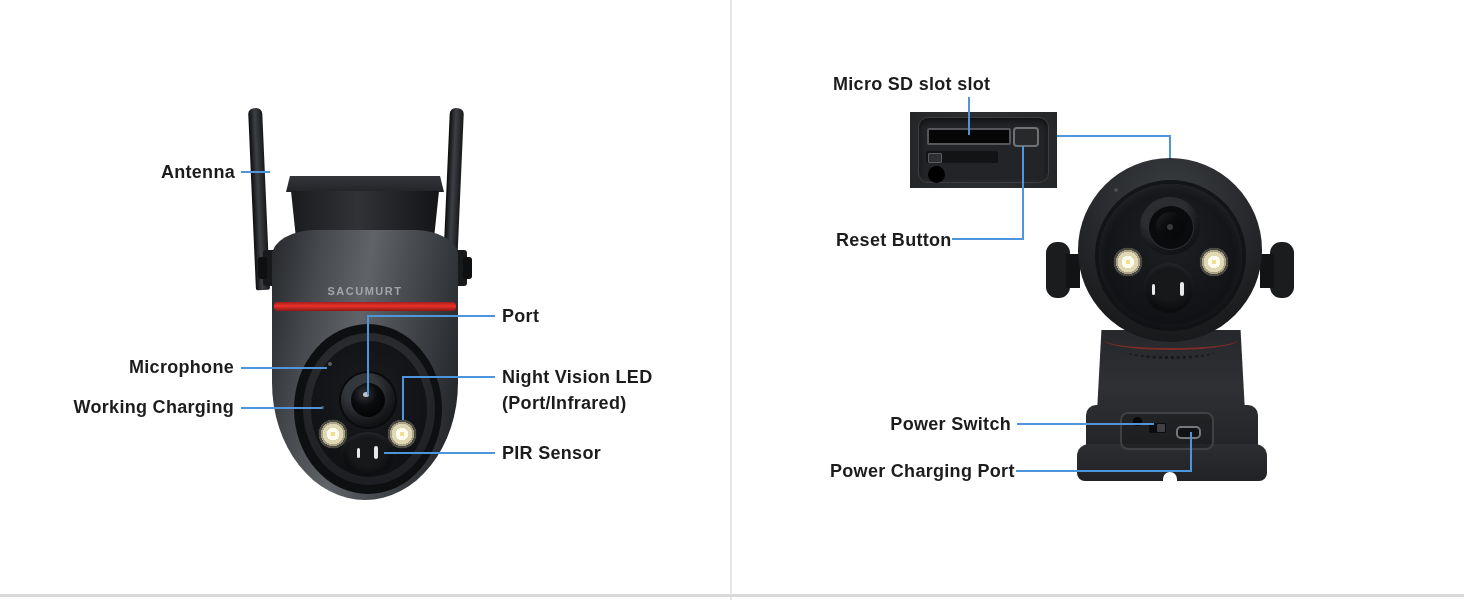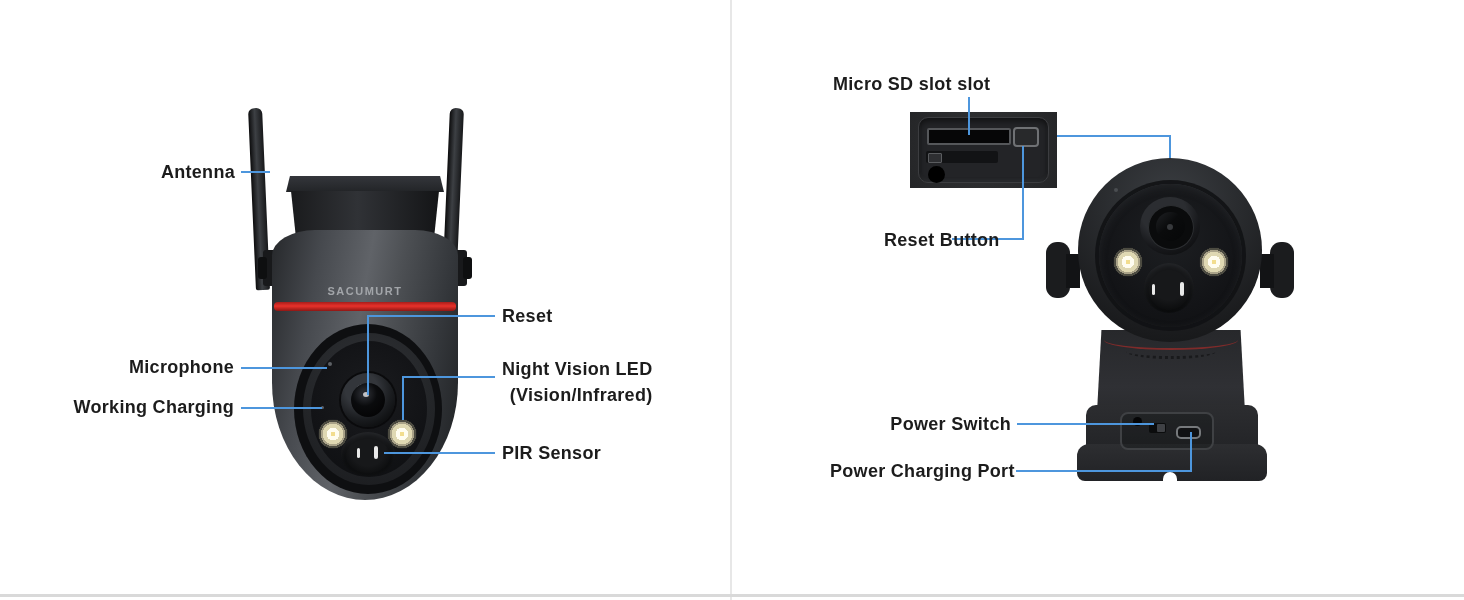--- a/index.html
+++ b/index.html
@@ -224,24 +224,24 @@
     <div class="line" style="left:241px;top:407px;width:81px;height:2px;"></div>
     <div class="line" style="left:368px;top:315px;width:127px;height:2px;"></div>
     <div class="line" style="left:367px;top:315px;width:2px;height:80px;"></div>
     <div class="line" style="left:403px;top:376px;width:92px;height:2px;"></div>
     <div class="line" style="left:402px;top:376px;width:2px;height:44px;"></div>
     <div class="line" style="left:384px;top:452px;width:111px;height:2px;"></div>
 
     <div class="lbl r" style="left:80px;top:159px;width:155px;">Antenna</div>
     <div class="lbl r" style="left:60px;top:354px;width:174px;">Microphone</div>
     <div class="lbl r" style="left:40px;top:394px;width:194px;">Working Charging</div>
-    <div class="lbl" style="left:502px;top:303px;">Reset</div>
-    <div class="lbl" style="left:502px;top:356px;text-align:right;">
+    <div class="lbl" style="left:502px;top:303px;">Port</div>
+    <div class="lbl" style="left:502px;top:364px;">
       <div>Night Vision LED</div>
-      <div>(Vision/Infrared)</div>
+      <div>(Port/Infrared)</div>
     </div>
     <div class="lbl" style="left:502px;top:440px;">PIR Sensor</div>
   </div>
 
   <div>
 
     <div class="inset">
       <div class="inset-recess"></div>
       <div class="sd-slot"></div>
       <div class="reset-btn"></div>
@@ -287,20 +287,20 @@
     <div class="line" style="left:968px;top:97px;width:2px;height:38px;"></div>
     <div class="line" style="left:1057px;top:135px;width:114px;height:2px;"></div>
     <div class="line" style="left:1169px;top:135px;width:2px;height:23px;"></div>
     <div class="line" style="left:1022px;top:146px;width:2px;height:94px;"></div>
     <div class="line" style="left:952px;top:238px;width:72px;height:2px;"></div>
     <div class="line" style="left:1017px;top:423px;width:137px;height:2px;"></div>
     <div class="line" style="left:1016px;top:470px;width:176px;height:2px;"></div>
     <div class="line" style="left:1190px;top:432px;width:2px;height:40px;"></div>
 
     <div class="lbl" style="left:833px;top:71px;">Micro SD slot slot</div>
-    <div class="lbl" style="left:884px;top:227px;">Reset Button</div>
+    <div class="lbl" style="left:836px;top:227px;">Reset Button</div>
     <div class="lbl r" style="left:860px;top:411px;width:151px;">Power Switch</div>
     <div class="lbl" style="left:830px;top:458px;">Power Charging Port</div>
   </div>
 
   <div class="divider-v"></div>
   <div class="divider-h"></div>
 </div>
 
 </body></html>

